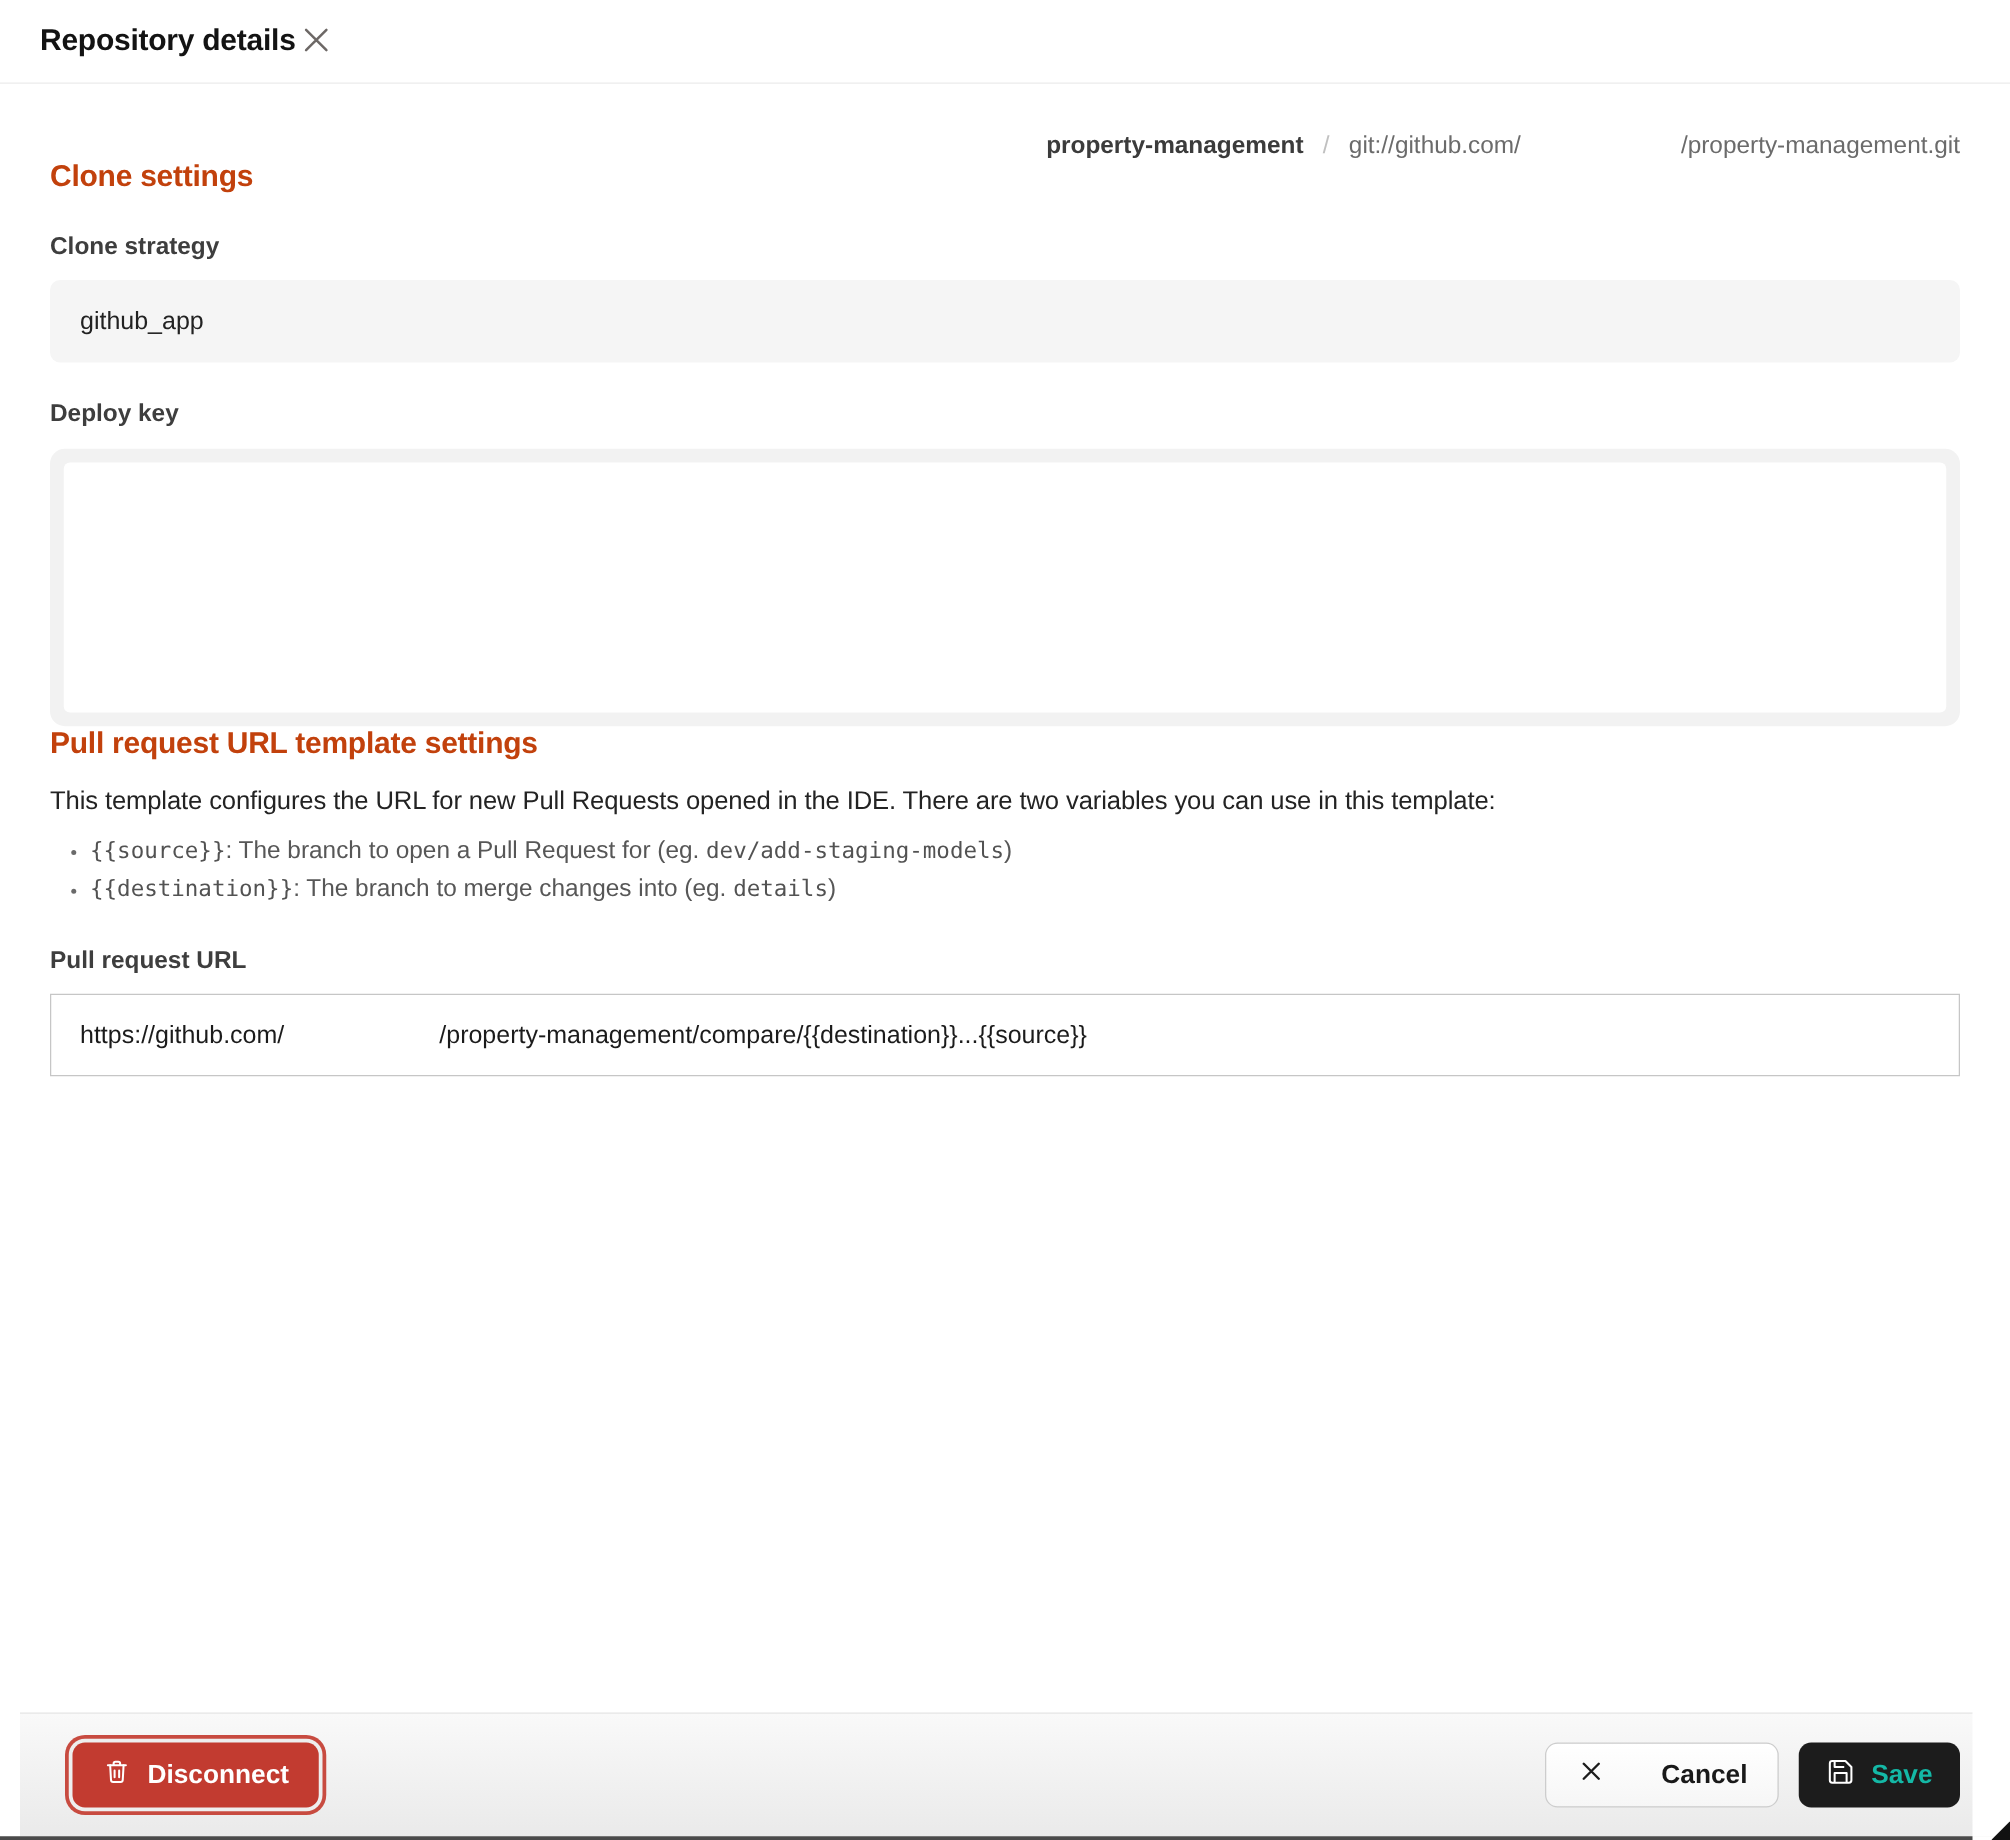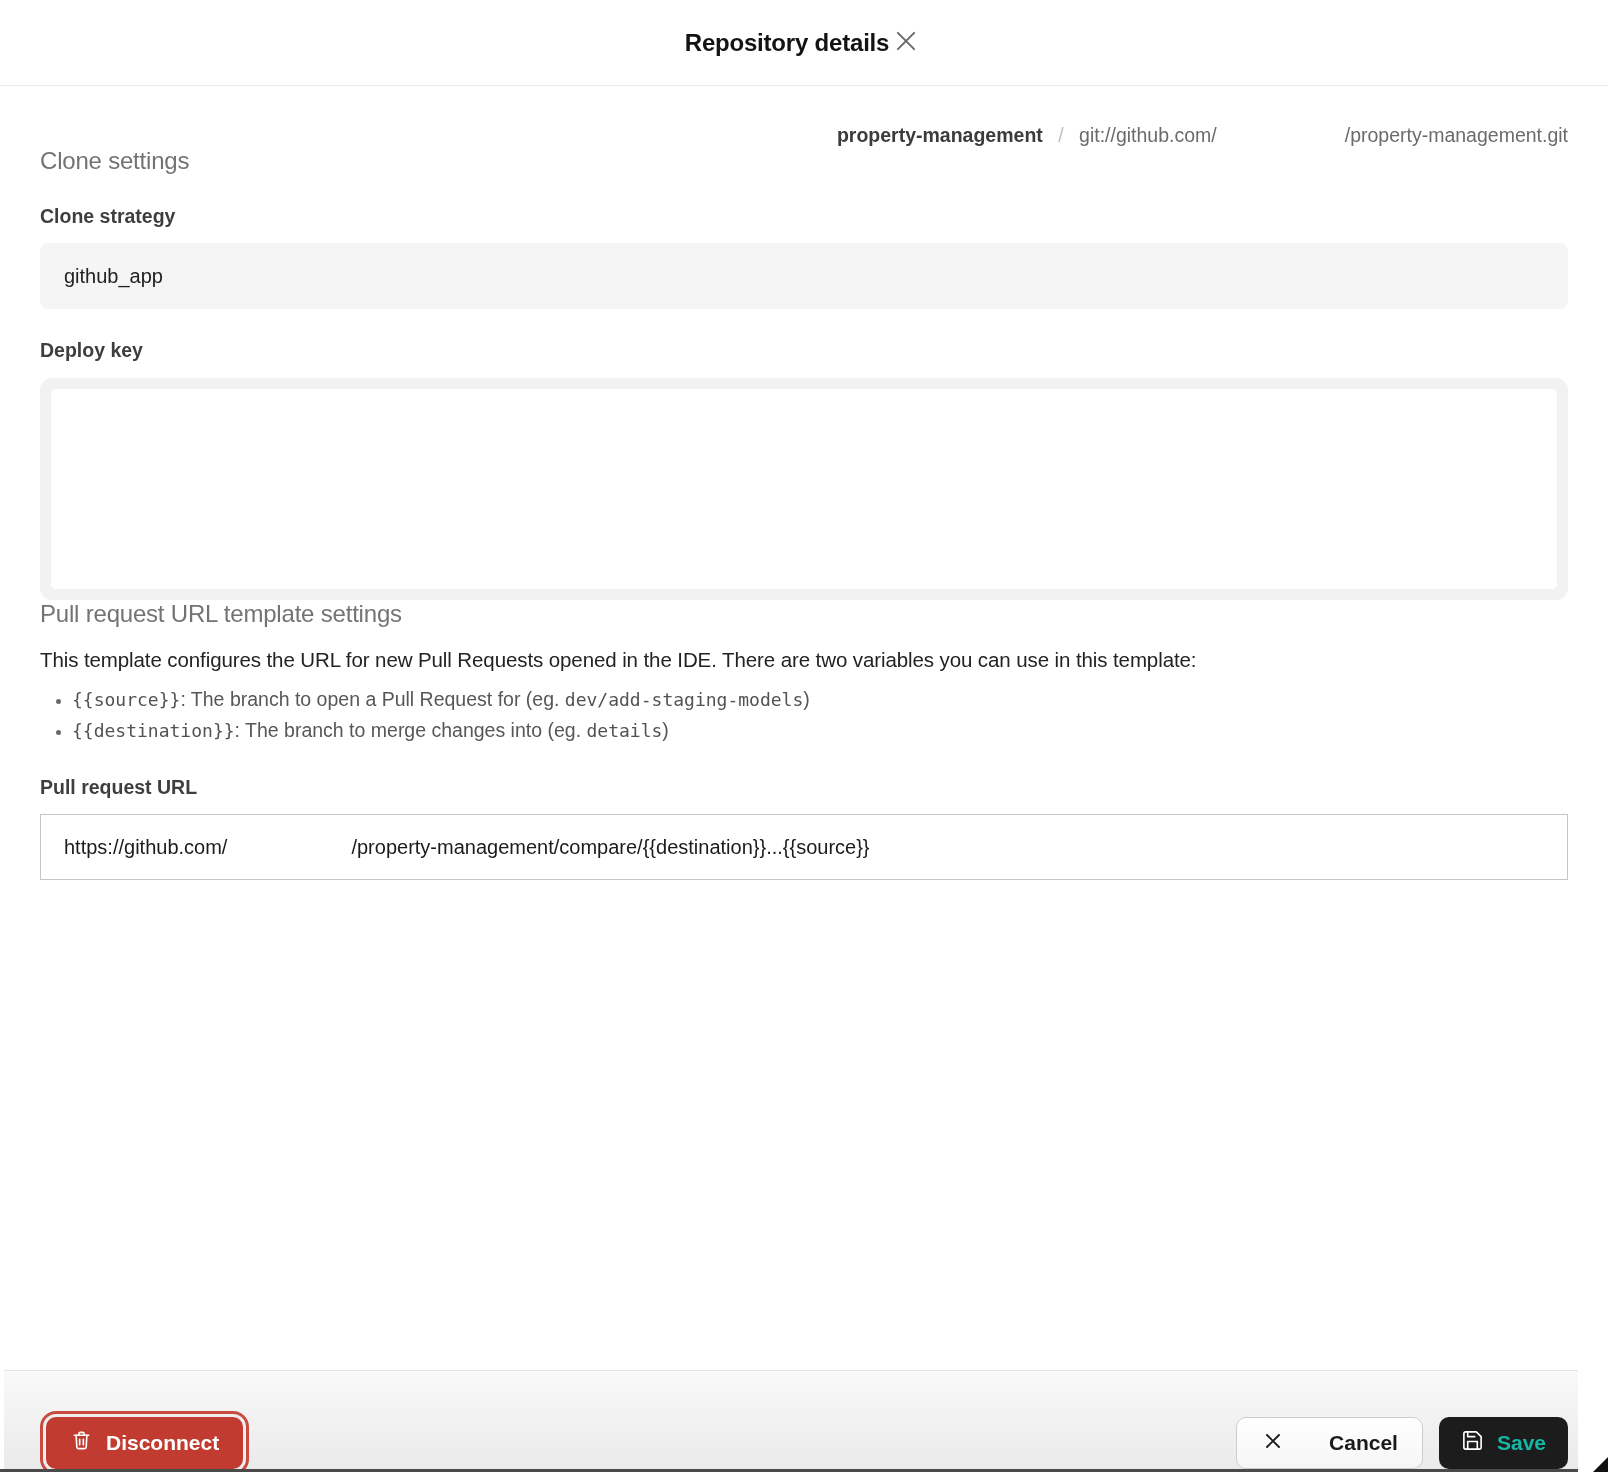--- a/index.html
+++ b/index.html
@@ -8,25 +8,25 @@
     width: 1608px;
     height: 1472px;
     position: relative;
     background: #ffffff;
     font-family: "Liberation Sans", sans-serif;
     overflow: hidden;
   }
 
   
   .modal-header {
-    height: 86px;
-    display: flex;
-    align-items: center;
-    justify-content: center;
-    padding: 0 45px;
+    height: 67px;
+    display: flex;
+    align-items: center;
+    justify-content: flex-start;
+    padding: 0 32px;
     border-bottom: 1px solid #ebebeb;
   }
   .modal-title {
     font-size: 24px;
     font-weight: 700;
     color: #131313;
     letter-spacing: -0.2px;
   }
   .close-btn {
     background: none;
@@ -49,22 +49,22 @@
     white-space: nowrap;
     text-align: right;
   }
   .breadcrumb .repo { font-weight: 700; color: #3b3b3b; margin-right: 10px; }
   .breadcrumb .sep  { color: #c0c0c0; margin-right: 10px; }
   .breadcrumb .url  { color: #6b6b6b; font-weight: 500; }
   .redacted-gap { display: inline-block; width: 128px; height: 1px; }
 
   h2.section-heading {
     font-size: 24px;
-    font-weight: 400;
-    color: #737373;
+    font-weight: 700;
+    color: #c2410c;
     letter-spacing: -0.2px;
     margin: 0;
   }
   .heading-clone { margin-top: 46px; }
   .heading-pr    { margin-top: 66px; }
 
   .field-label {
     font-size: 19.5px;
     font-weight: 700;
     color: #3e3e3e;
@@ -139,28 +139,28 @@
     padding: 0 23px;
     font-size: 20px;
     color: #1b1b1b;
     white-space: nowrap;
   }
   .redacted-gap-input { display: inline-block; width: 124px; height: 1px; }
 
   
   .modal-footer {
     position: absolute;
-    left: 4px;
+    left: 16px;
     right: 0;
     bottom: 3px;
     height: 99px;
     background: linear-gradient(180deg, #f9f9f9 0%, #eaeaea 100%);
     border-top: 1px solid #e4e4e4;
     display: flex;
-    align-items: flex-end;
+    align-items: center;
     justify-content: space-between;
     padding: 0 40px;
   }
   .btn {
     height: 52px;
     border-radius: 10px;
     font-size: 21px;
     font-weight: 600;
     font-family: inherit;
     display: inline-flex;

